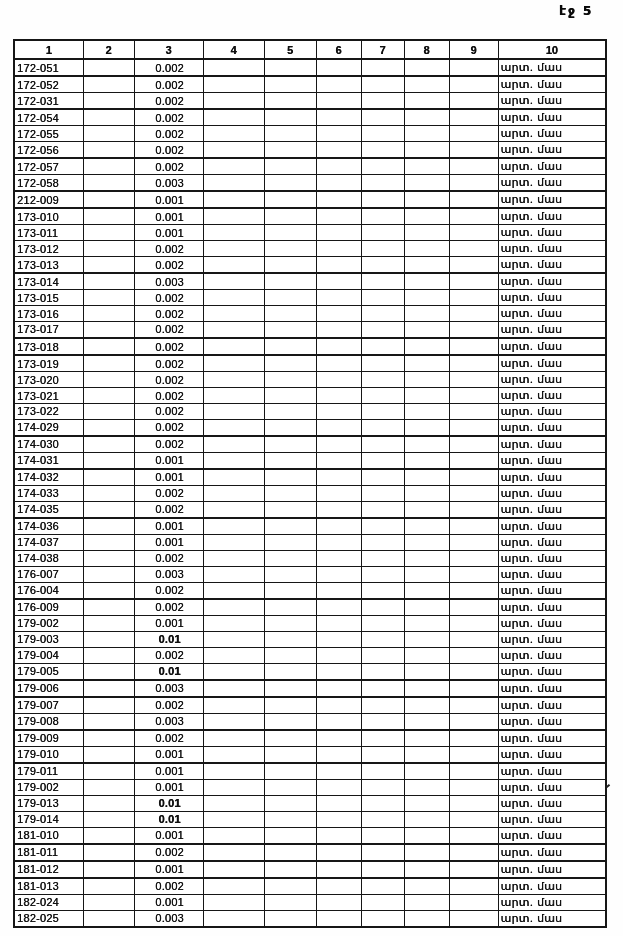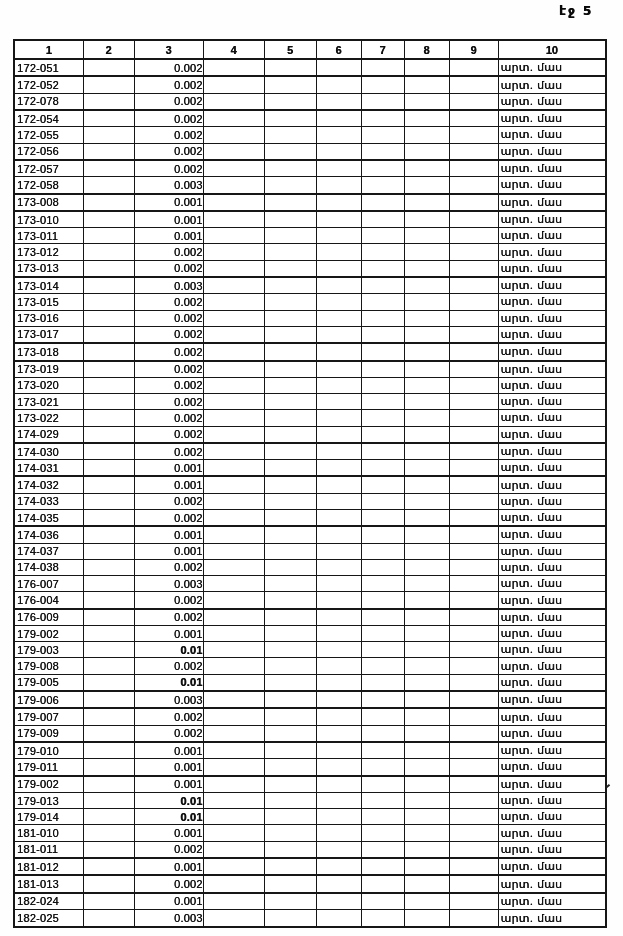--- a/index.html
+++ b/index.html
@@ -58,21 +58,21 @@
   }
   table.results td {
     font-size: 11px;
     padding: 0 0 0 2px;
     white-space: nowrap;
     overflow: hidden;
     text-shadow: 0.35px 0 0 currentColor;
     letter-spacing: 0.2px;
   }
   td.c1 { padding-left: 4px; margin-left: 8px; }
-  td.c3 { text-align: right; padding-left: 0; }
+  td.c3 { text-align: center; padding-left: 0; }
   td.c10 {
     font-family: "DejaVu Sans", sans-serif;
     font-size: 10px;
     padding-left: 3px;
     letter-spacing: 0;
     border-radius: 7px;
   }
   td.bold { font-weight: bold; }
   
   td.c4, th.h4 { border-right-width: 2px; }
@@ -143,21 +143,21 @@
           <td class="c3">0.002</td>
           <td class="c4"></td>
           <td class="c5"></td>
           <td class="c6"></td>
           <td class="c7"></td>
           <td class="c8"></td>
           <td class="c9"></td>
           <td class="c10">արտ. մաս</td>
         </tr>
         <tr>
-          <td class="c1">172-078</td>
+          <td class="c1">172-031</td>
           <td class="c2"></td>
           <td class="c3">0.002</td>
           <td class="c4"></td>
           <td class="c5"></td>
           <td class="c6"></td>
           <td class="c7"></td>
           <td class="c8"></td>
           <td class="c9"></td>
           <td class="c10">արտ. մաս</td>
         </tr>
@@ -215,21 +215,21 @@
           <td class="c3">0.003</td>
           <td class="c4"></td>
           <td class="c5"></td>
           <td class="c6"></td>
           <td class="c7"></td>
           <td class="c8"></td>
           <td class="c9"></td>
           <td class="c10">արտ. մաս</td>
         </tr>
         <tr>
-          <td class="c1">173-008</td>
+          <td class="c1">212-009</td>
           <td class="c2"></td>
           <td class="c3">0.001</td>
           <td class="c4"></td>
           <td class="c5"></td>
           <td class="c6"></td>
           <td class="c7"></td>
           <td class="c8"></td>
           <td class="c9"></td>
           <td class="c10">արտ. մաս</td>
         </tr>
@@ -551,59 +551,71 @@
           <td class="c3 bold">0.01</td>
           <td class="c4"></td>
           <td class="c5"></td>
           <td class="c6"></td>
           <td class="c7"></td>
           <td class="c8"></td>
           <td class="c9"></td>
           <td class="c10">արտ. մաս</td>
         </tr>
         <tr>
+          <td class="c1">179-004</td>
+          <td class="c2"></td>
+          <td class="c3">0.002</td>
+          <td class="c4"></td>
+          <td class="c5"></td>
+          <td class="c6"></td>
+          <td class="c7"></td>
+          <td class="c8"></td>
+          <td class="c9"></td>
+          <td class="c10">արտ. մաս</td>
+        </tr>
+        <tr>
+          <td class="c1">179-005</td>
+          <td class="c2"></td>
+          <td class="c3 bold">0.01</td>
+          <td class="c4"></td>
+          <td class="c5"></td>
+          <td class="c6"></td>
+          <td class="c7"></td>
+          <td class="c8"></td>
+          <td class="c9"></td>
+          <td class="c10">արտ. մաս</td>
+        </tr>
+        <tr>
+          <td class="c1">179-006</td>
+          <td class="c2"></td>
+          <td class="c3">0.003</td>
+          <td class="c4"></td>
+          <td class="c5"></td>
+          <td class="c6"></td>
+          <td class="c7"></td>
+          <td class="c8"></td>
+          <td class="c9"></td>
+          <td class="c10">արտ. մաս</td>
+        </tr>
+        <tr>
+          <td class="c1">179-007</td>
+          <td class="c2"></td>
+          <td class="c3">0.002</td>
+          <td class="c4"></td>
+          <td class="c5"></td>
+          <td class="c6"></td>
+          <td class="c7"></td>
+          <td class="c8"></td>
+          <td class="c9"></td>
+          <td class="c10">արտ. մաս</td>
+        </tr>
+        <tr>
           <td class="c1">179-008</td>
           <td class="c2"></td>
-          <td class="c3">0.002</td>
-          <td class="c4"></td>
-          <td class="c5"></td>
-          <td class="c6"></td>
-          <td class="c7"></td>
-          <td class="c8"></td>
-          <td class="c9"></td>
-          <td class="c10">արտ. մաս</td>
-        </tr>
-        <tr>
-          <td class="c1">179-005</td>
-          <td class="c2"></td>
-          <td class="c3 bold">0.01</td>
-          <td class="c4"></td>
-          <td class="c5"></td>
-          <td class="c6"></td>
-          <td class="c7"></td>
-          <td class="c8"></td>
-          <td class="c9"></td>
-          <td class="c10">արտ. մաս</td>
-        </tr>
-        <tr>
-          <td class="c1">179-006</td>
-          <td class="c2"></td>
           <td class="c3">0.003</td>
-          <td class="c4"></td>
-          <td class="c5"></td>
-          <td class="c6"></td>
-          <td class="c7"></td>
-          <td class="c8"></td>
-          <td class="c9"></td>
-          <td class="c10">արտ. մաս</td>
-        </tr>
-        <tr>
-          <td class="c1">179-007</td>
-          <td class="c2"></td>
-          <td class="c3">0.002</td>
           <td class="c4"></td>
           <td class="c5"></td>
           <td class="c6"></td>
           <td class="c7"></td>
           <td class="c8"></td>
           <td class="c9"></td>
           <td class="c10">արտ. մաս</td>
         </tr>
         <tr>
           <td class="c1">179-009</td>

